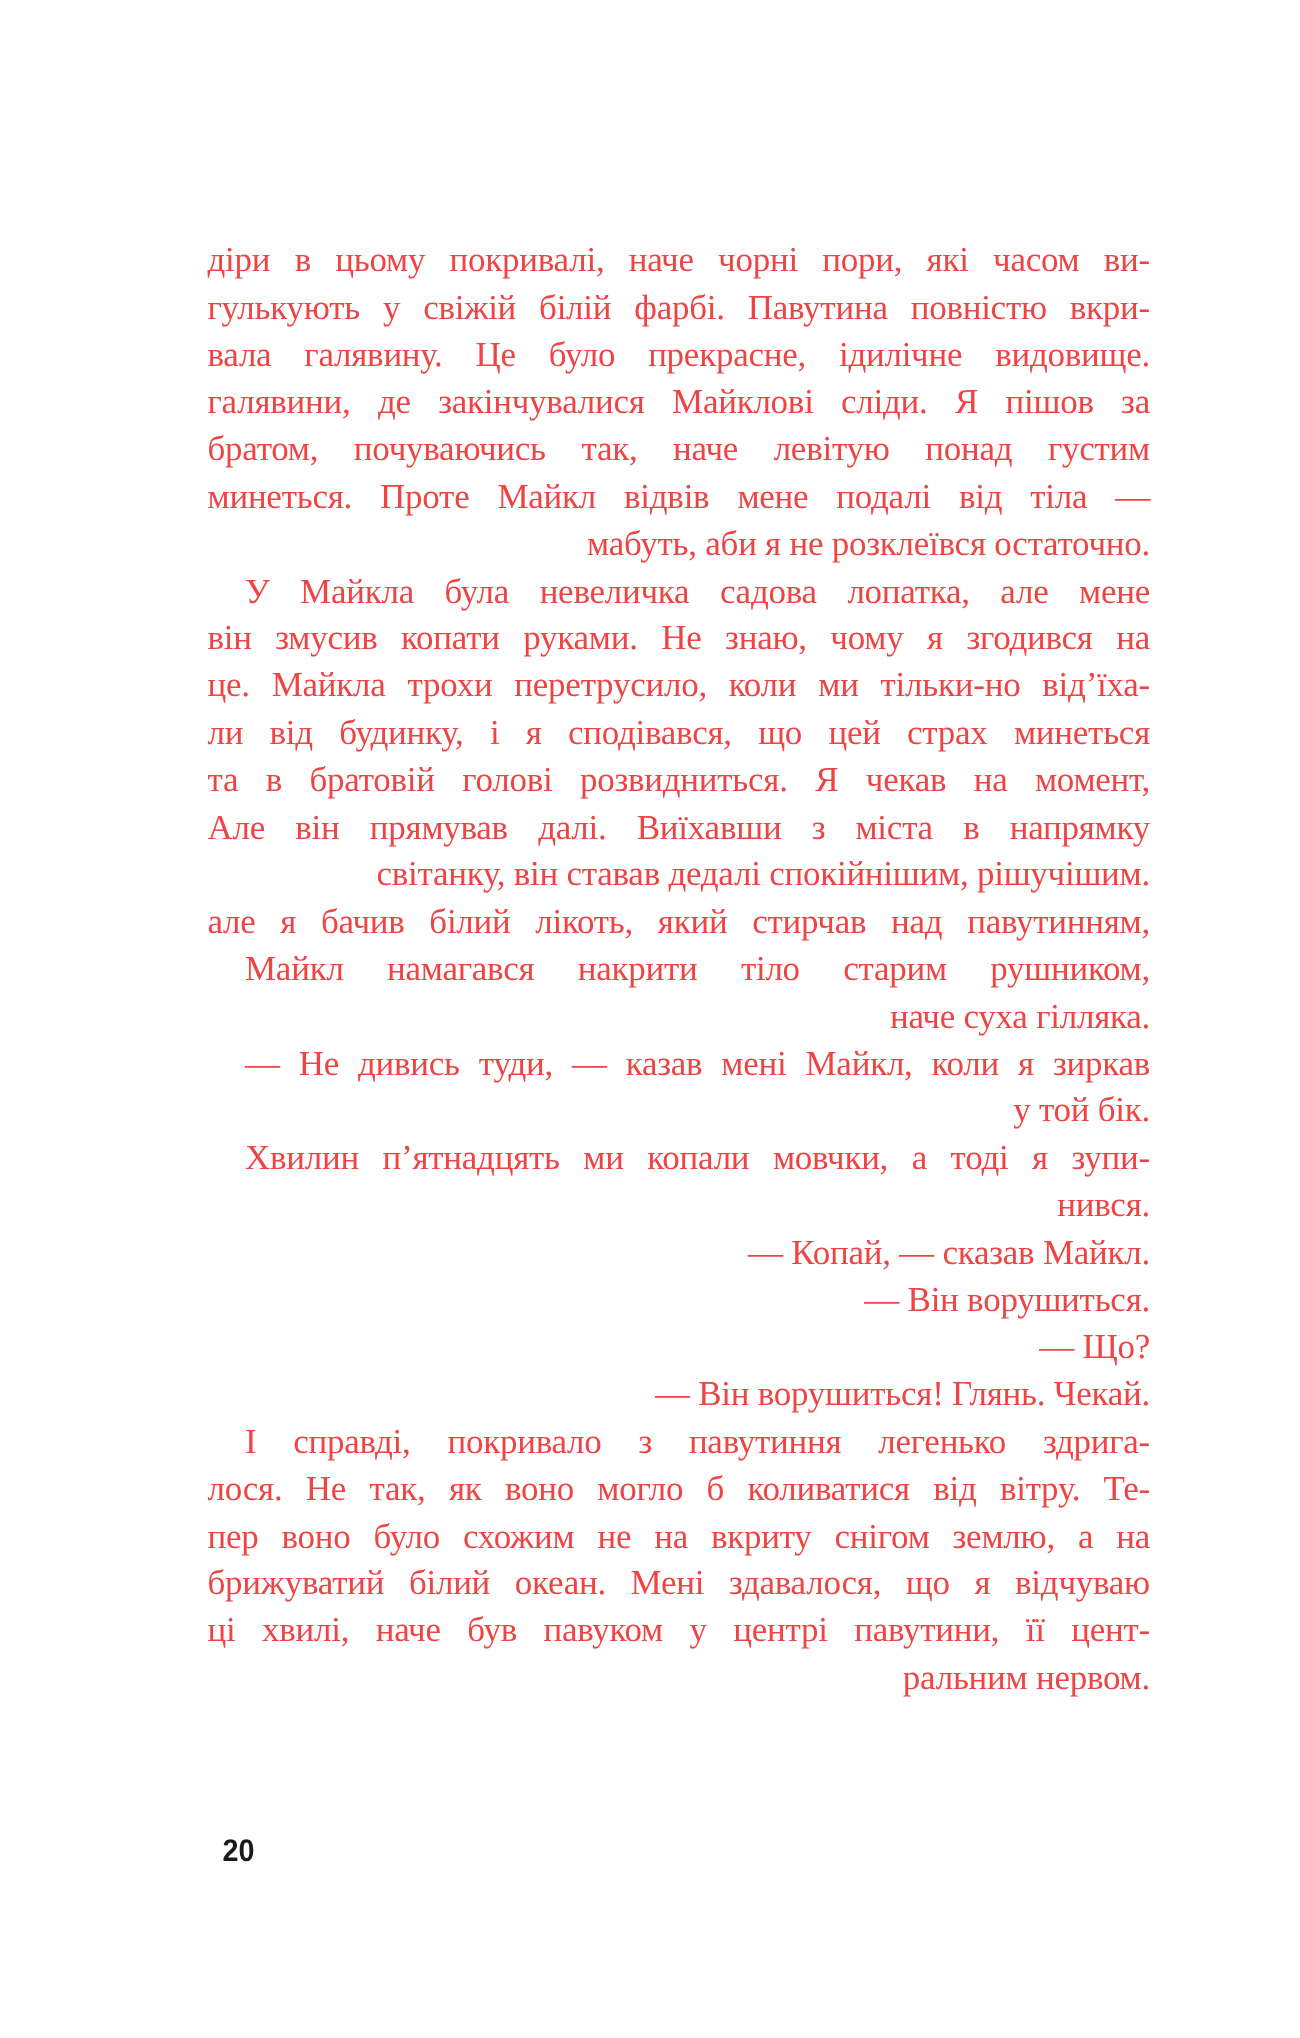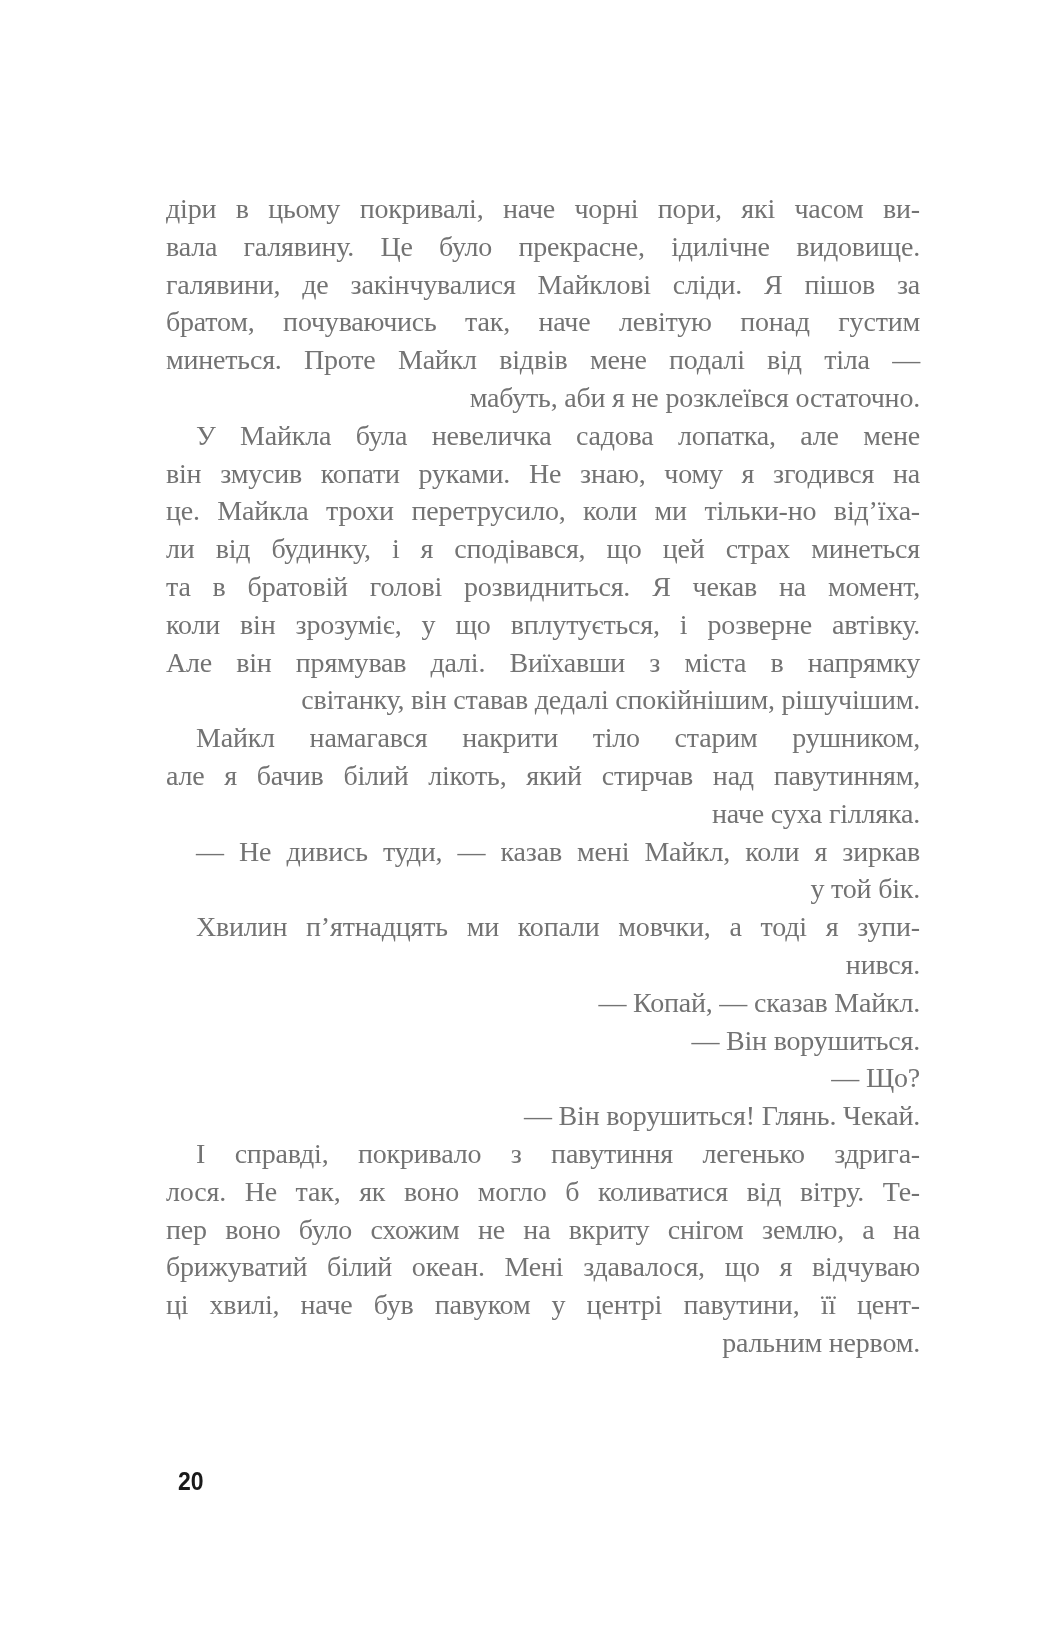--- a/index.html
+++ b/index.html
@@ -16,21 +16,21 @@
   }
   .text-block {
     position: absolute;
     left: 166px;
     top: 190px;
     width: 754px;
     font-family: "Liberation Serif", serif;
     font-size: 28px;
     line-height: 37.8px;
     letter-spacing: -0.2px;
-    color: #737373;
+    color: #ef4444;
   }
   .line { text-align: right; }
   .line.justify {
     text-align: justify;
     text-align-last: justify;
   }
   .line.indent { text-indent: 30px; }
   .line .italic { }
   .page-number {
     position: absolute;
@@ -44,35 +44,35 @@
     transform: scaleX(0.92);
     transform-origin: left center;
   }
 </style>
 </head>
 <body>
 
 <div class="book-page">
   <div class="text-block">
       <div class="line justify"><span>діри в цьому покривалі, наче чорні пори, які часом ви-</span></div>
+      <div class="line justify"><span>гулькують у свіжій білій фарбі. Павутина повністю вкри-</span></div>
       <div class="line justify"><span>вала галявину. Це було прекрасне, ідилічне видовище.</span></div>
       <div class="line justify"><span>галявини, де закінчувалися Майклові сліди. Я пішов за</span></div>
       <div class="line justify"><span>братом, почуваючись так, наче левітую понад густим</span></div>
       <div class="line justify"><span>минеться. Проте Майкл відвів мене подалі від тіла —</span></div>
       <div class="line"><span>мабуть, аби я не розклеївся остаточно.</span></div>
       <div class="line indent justify"><span>У Майкла була невеличка садова лопатка, але мене</span></div>
       <div class="line justify"><span>він змусив копати руками. Не знаю, чому я згодився на</span></div>
       <div class="line justify"><span>це. Майкла трохи перетрусило, коли ми тільки-но від’їха-</span></div>
       <div class="line justify"><span>ли від будинку, і я сподівався, що цей страх минеться</span></div>
       <div class="line justify"><span>та в братовій голові розвидниться. Я чекав на момент,</span></div>
-      <div class="line justify"><span>коли він зрозуміє, у що вплутується, і розверне автівку.</span></div>
       <div class="line justify"><span>Але він прямував далі. Виїхавши з міста в напрямку</span></div>
       <div class="line"><span>світанку, він ставав дедалі спокійнішим, рішучішим.</span></div>
+      <div class="line justify"><span>але я бачив білий лікоть, який стирчав над павутинням,</span></div>
       <div class="line indent justify"><span>Майкл намагався накрити тіло старим рушником,</span></div>
-      <div class="line justify"><span>але я бачив білий лікоть, який стирчав над павутинням,</span></div>
       <div class="line"><span>наче суха гілляка.</span></div>
       <div class="line indent justify"><span>— Не дивись туди, — казав мені Майкл, коли я зиркав</span></div>
       <div class="line"><span>у той бік.</span></div>
       <div class="line indent justify"><span>Хвилин п’ятнадцять ми копали мовчки, а тоді я зупи-</span></div>
       <div class="line"><span>нився.</span></div>
       <div class="line indent"><span>— Копай, — сказав Майкл.</span></div>
       <div class="line indent"><span>— Він ворушиться.</span></div>
       <div class="line indent"><span>— Що?</span></div>
       <div class="line indent"><span>— </span><span class="italic">Він ворушиться!</span><span> Глянь. Чекай.</span></div>
       <div class="line indent justify"><span>І справді, покривало з павутиння легенько здрига-</span></div>

